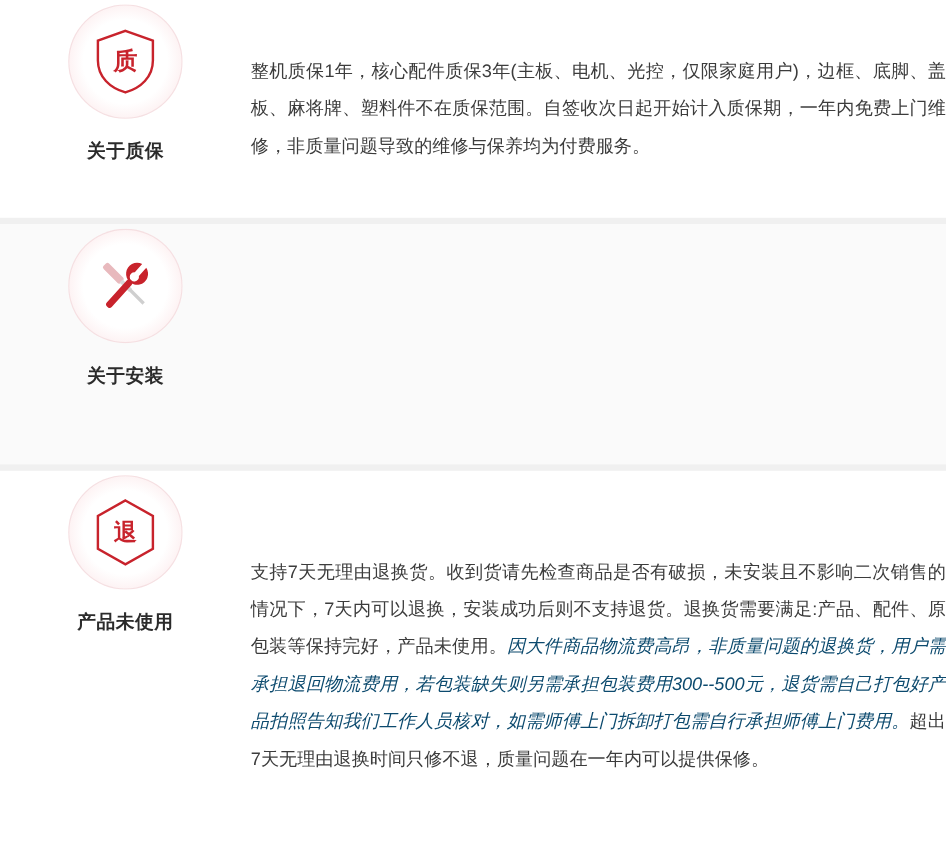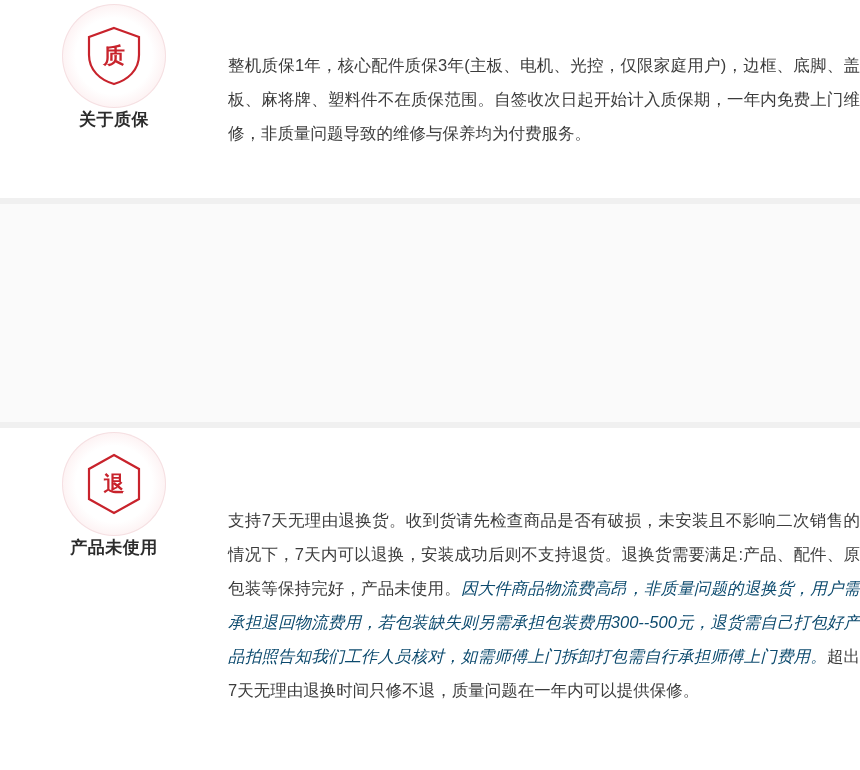--- a/index.html
+++ b/index.html
@@ -54,20 +54,21 @@
     height: 104px;
     border-radius: 50%;
     background: radial-gradient(circle at 50% 50%, #ffffff 52%, #fdf0f1 74%, #f7d9dc 88%, #f3cdd2 100%);
     box-shadow: 0 0 0 1px rgba(236, 200, 205, 0.45) inset;
     display: flex;
     align-items: center;
     justify-content: center;
     position: relative;
   }
   .icon-label {
+    margin-top: 18px;
     font-size: 17px;
     font-weight: bold;
     color: #2b2b2b;
     letter-spacing: 0.5px;
   }
 
   .text-col {
     flex: 1 1 auto;
     box-sizing: border-box;
     display: flex;
@@ -144,20 +145,40 @@
       <div class="icon-label">关于质保</div>
     </div>
     <div class="text-col">
       <div class="body-text">整机质保1年，核心配件质保3年(主板、电机、光控，仅限家庭用户)，边框、底脚、盖板、麻将牌、塑料件不在质保范围。自签收次日起开始计入质保期，一年内免费上门维修，非质量问题导致的维修与保养均为付费服务。</div>
     </div>
   </div>
 
   <div class="divider"></div>
 
   <div class="section sec-install alt">
+    <div class="icon-col">
+      <div class="icon-circle">
+        <div>
+          <svg width="64" height="62" viewBox="0 0 64 62">
+
+            <g transform="rotate(-45 32 31)">
+              <rect x="29" y="4" width="7" height="22" rx="2" fill="#e8b9bd"></rect>
+              <rect x="30.5" y="25" width="4" height="12" fill="#d8d8d8"></rect>
+              <rect x="31" y="36" width="3" height="18" fill="#cfcfcf"></rect>
+            </g>
+
+            <g transform="rotate(42 32 31)">
+              <path d="M30 6 a10 10 0 1 0 5 0 L35 16 a4.2 4.2 0 1 1 -5 0 Z" fill="#c8232c"></path>
+              <rect x="29.5" y="24" width="6" height="32" rx="2.5" fill="#c8232c"></rect>
+            </g>
+          </svg>
+        </div>
+      </div>
+      <div class="icon-label">关于安装</div>
+    </div>
   </div>
 
   <div class="divider"></div>
 
   <div class="section sec-return">
     <div class="icon-col">
       <div class="icon-circle">
         <div class="hex-wrap">
           <svg width="60" height="64" viewBox="0 0 60 64">
             <path d="M30 3 L55 17 L55 47 L30 61 L5 47 L5 17 Z" fill="none" stroke="#c8232c" stroke-width="2.2"></path>

